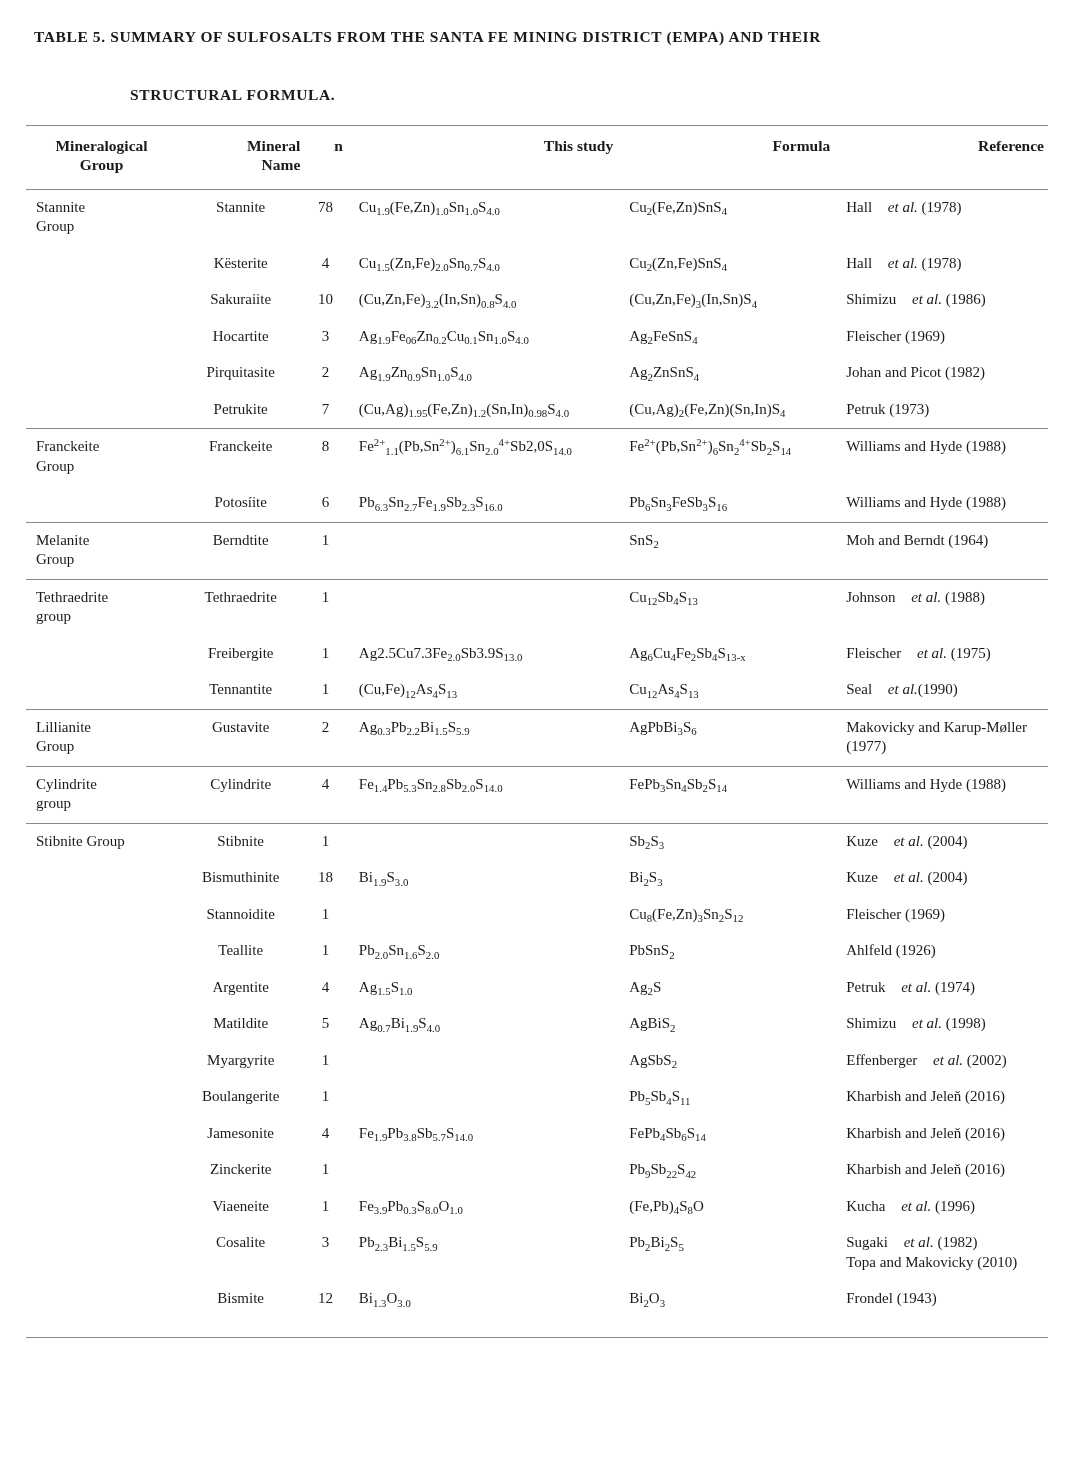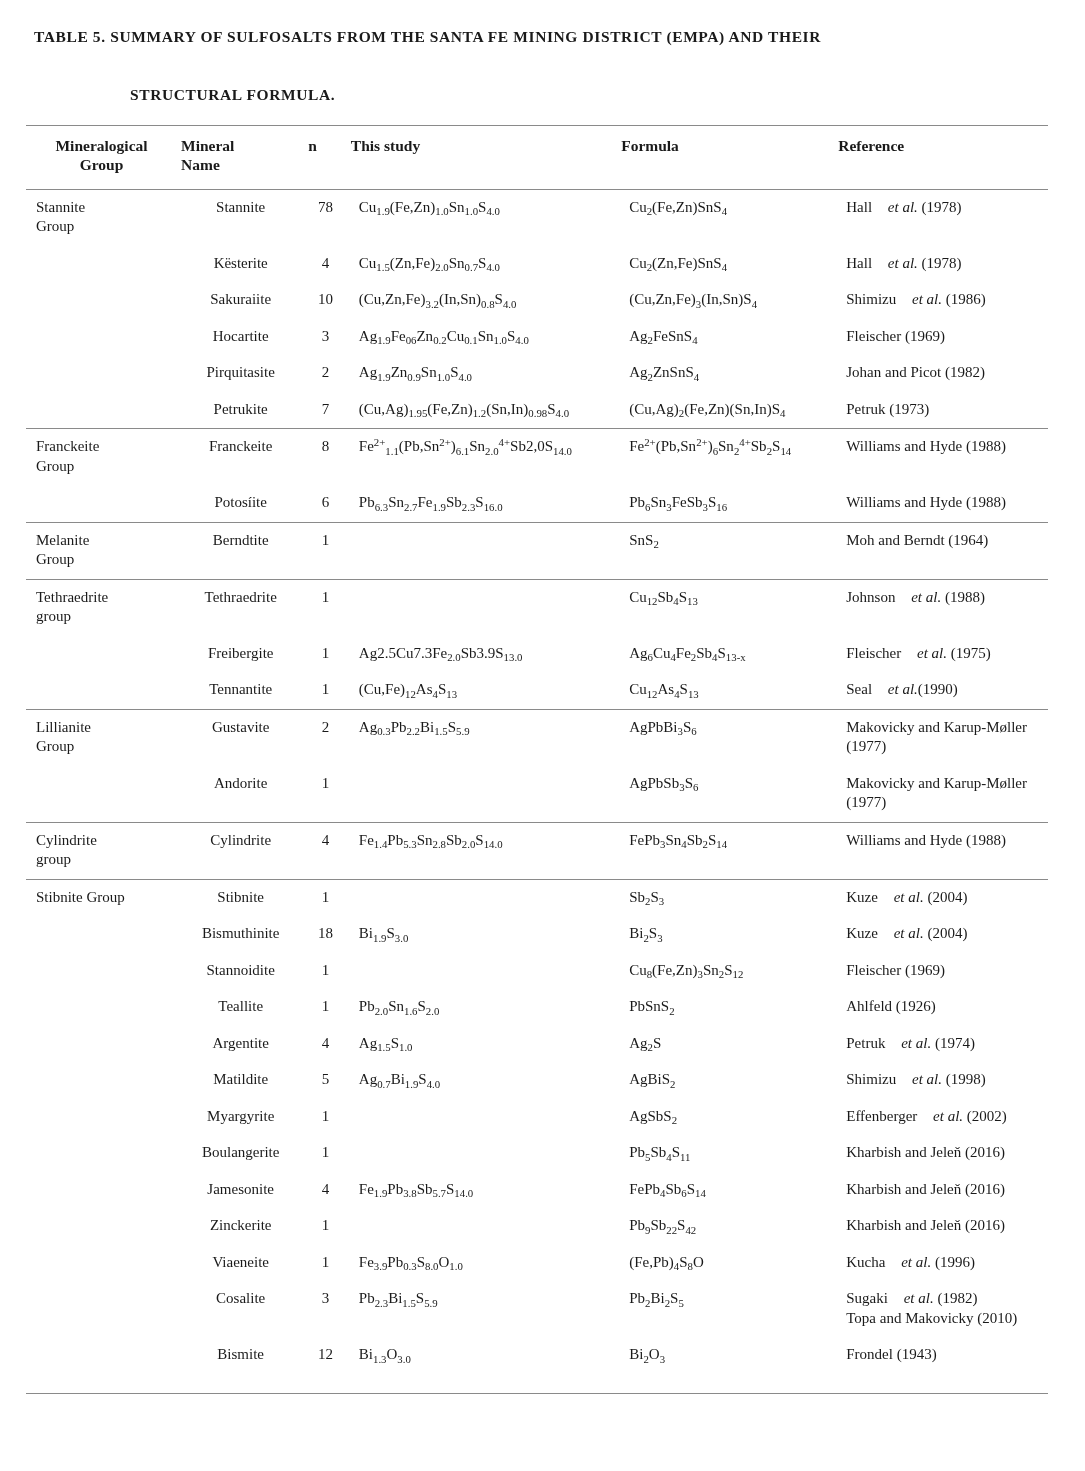--- a/index.html
+++ b/index.html
@@ -38,21 +38,21 @@
     border-collapse: collapse;
     font-size: 15px;
   }
   table.tbl thead th {
     font-weight: bold;
     font-size: 15.5px;
     padding: 10px 4px 14px 4px;
     vertical-align: top;
     border-top: 1.3px solid #8a8a8a;
     border-bottom: 1.1px solid #8a8a8a;
-    text-align: left;
+    text-align: right;
     line-height: 1.25;
   }
   table.tbl thead th.col-group { width: 150px; text-align: center; }
   table.tbl thead th.col-name  { width: 125px; }
   table.tbl thead th.col-n     { width: 38px; }
   table.tbl thead th.col-study { width: 268px; }
   table.tbl thead th.col-form  { width: 218px; }
   table.tbl thead th.col-ref   { width: 223px; }
 
   tbody td {
@@ -225,28 +225,20 @@
           <td class="c-ref">Seal <i>et al.</i>(1990)</td>
         </tr>
         <tr class="sep-top">
           <td class="c-group">Lillianite<br>Group</td>
           <td class="c-name">Gustavite</td>
           <td class="c-n">2</td>
           <td class="c-study">Ag<sub>0.3</sub>Pb<sub>2.2</sub>Bi<sub>1.5</sub>S<sub>5.9</sub></td>
           <td class="c-form">AgPbBi<sub>3</sub>S<sub>6</sub></td>
           <td class="c-ref">Makovicky and Karup-Møller (1977)</td>
         </tr>
-        <tr>
-          <td class="c-group"></td>
-          <td class="c-name">Andorite</td>
-          <td class="c-n">1</td>
-          <td class="c-study"></td>
-          <td class="c-form">AgPbSb<sub>3</sub>S<sub>6</sub></td>
-          <td class="c-ref">Makovicky and Karup-Møller (1977)</td>
-        </tr>
         <tr class="sep-top">
           <td class="c-group">Cylindrite<br>group</td>
           <td class="c-name">Cylindrite</td>
           <td class="c-n">4</td>
           <td class="c-study">Fe<sub>1.4</sub>Pb<sub>5.3</sub>Sn<sub>2.8</sub>Sb<sub>2.0</sub>S<sub>14.0</sub></td>
           <td class="c-form">FePb<sub>3</sub>Sn<sub>4</sub>Sb<sub>2</sub>S<sub>14</sub></td>
           <td class="c-ref">Williams and Hyde (1988)</td>
         </tr>
         <tr class="sep-top">
           <td class="c-group">Stibnite Group</td>

